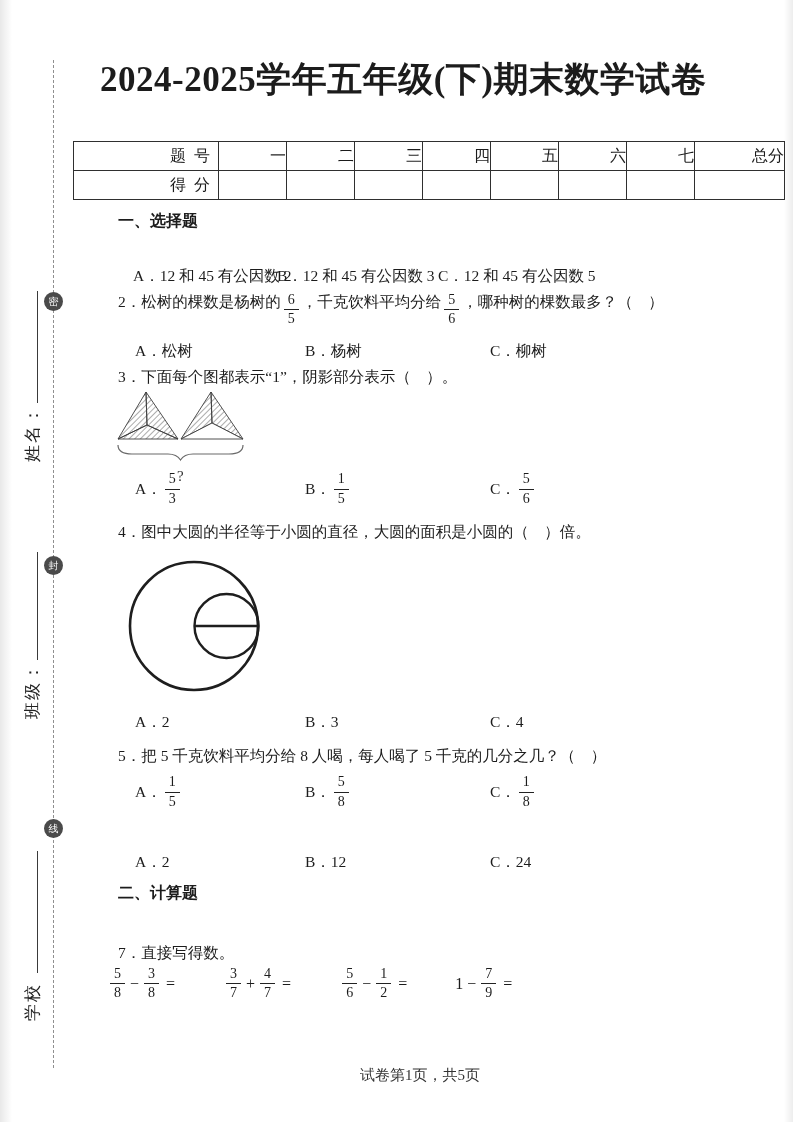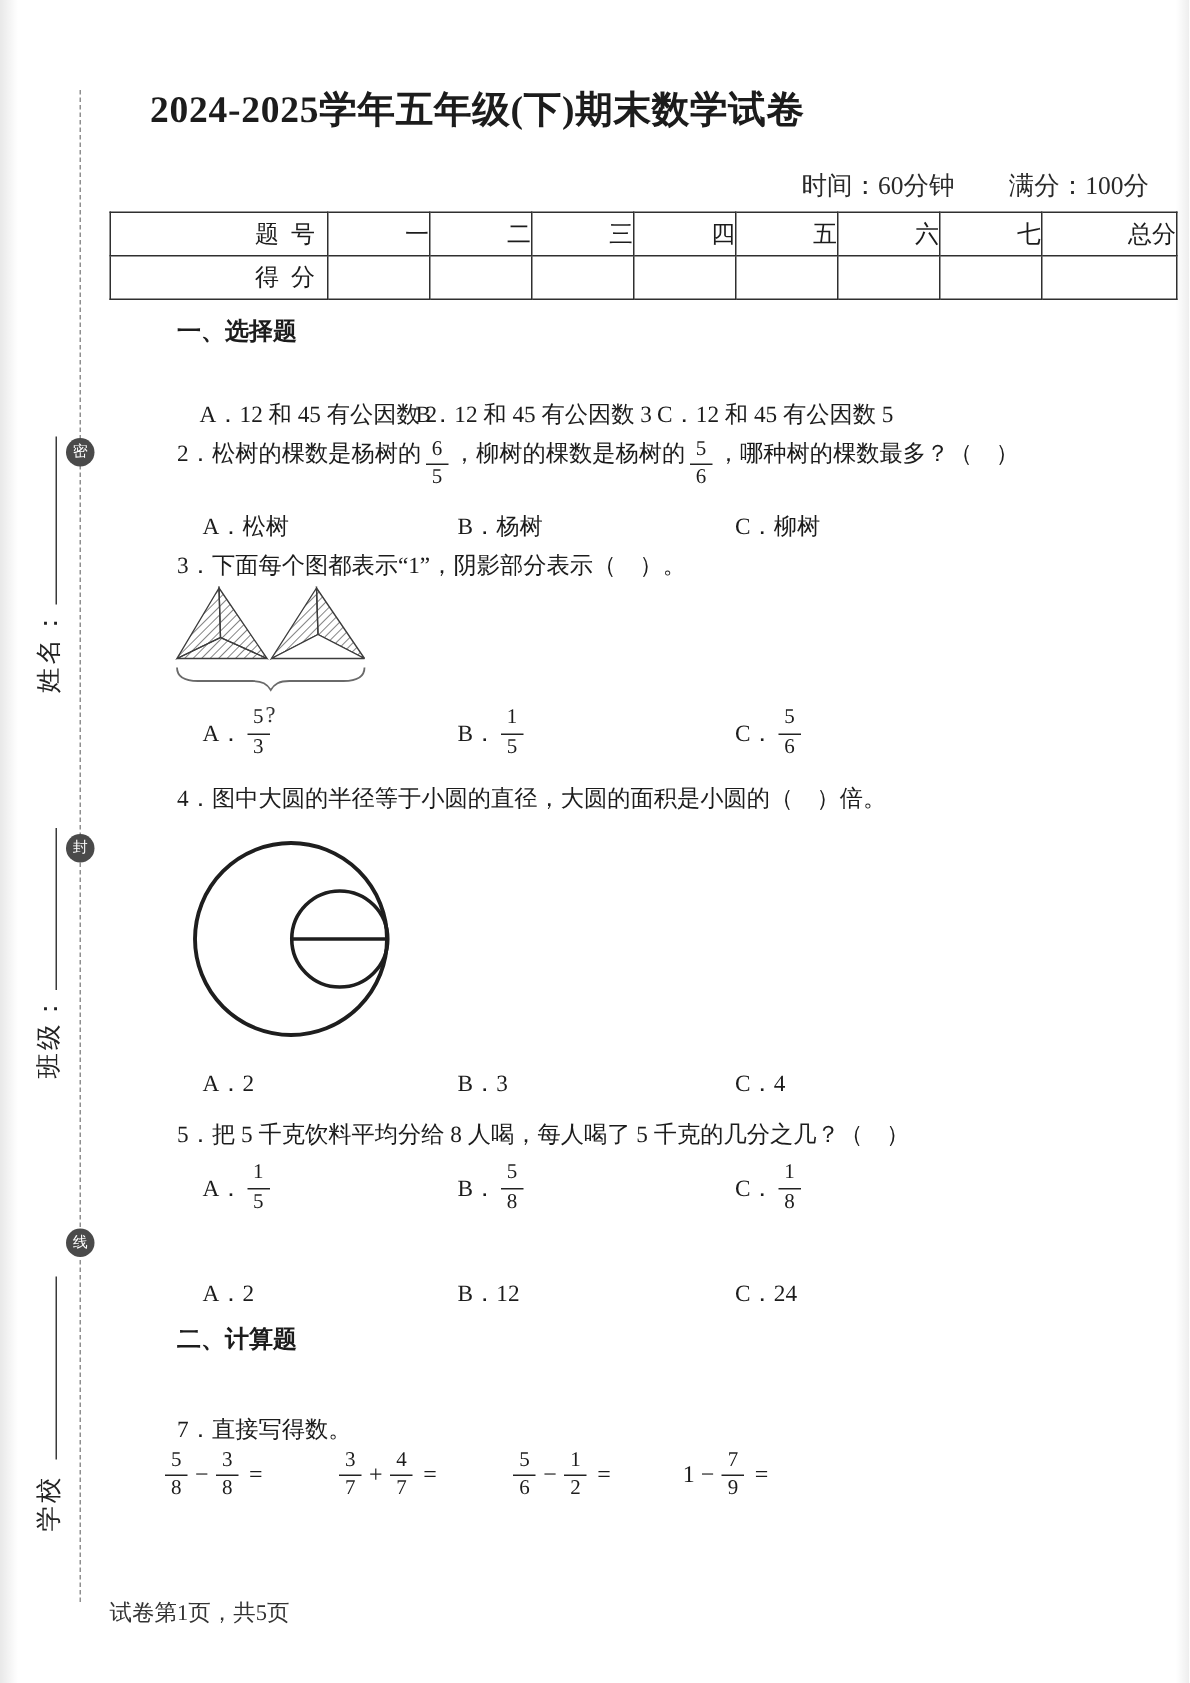--- a/index.html
+++ b/index.html
@@ -18,21 +18,21 @@
     background:#4a4a4a;color:#fff;font-size:10px;line-height:19px;text-align:center;
     font-family:"Liberation Sans","DejaVu Sans",sans-serif;
   }
   .side-item{
     position:absolute;left:21px;transform:rotate(-90deg);transform-origin:0 0;
     white-space:nowrap;font-size:17px;letter-spacing:2px;color:#222;
   }
   .blank-line{display:inline-block;height:15px;border-bottom:1.5px solid #3a3a3a;vertical-align:baseline;margin-left:2px;}
 
   
-  .title{position:absolute;top:56px;left:100px;font-size:25px;font-weight:bold;letter-spacing:0.5px;}
+  .title{position:absolute;top:56px;left:100px;font-size:35px;font-weight:bold;letter-spacing:0.5px;}
   .meta{position:absolute;top:112px;left:0;width:766px;text-align:right;font-size:17px;color:#2a2a2a;}
   .meta .gap{margin-left:32px;}
 
   
   .score-table{position:absolute;top:141px;left:73px;width:694px;border-collapse:collapse;table-layout:fixed;}
   .score-table td{border:1.7px solid #2f2f2f;height:28px;text-align:right;font-size:16px;padding:0;}
   .score-table td.rowlab{letter-spacing:8px;padding-left:8px;}
 
   
   .h1{position:absolute;left:118px;font-size:16px;font-weight:bold;}
@@ -46,21 +46,21 @@
   .frac .num{display:block;padding:0 4px 1px 4px;border-bottom:1.3px solid #222;}
   .frac .den{display:block;padding-top:1px;}
 
   .exprs{position:absolute;left:107px;top:966px;display:flex;align-items:center;gap:48px;font-size:16px;}
   .expr{display:inline-flex;align-items:center;}
   .expr .op{margin:0 2px;}
   .expr .eq{margin-left:4px;}
   .expr .whole{margin-right:2px;}
 
   .fig{position:absolute;}
-  .footer{position:absolute;top:1066px;left:73px;width:694px;font-size:15px;color:#333;}
+  .footer{position:absolute;top:1066px;left:73px;width:694px;text-align:center;font-size:15px;color:#333;}
 </style>
 </head>
 <body>
 
 <div class="paper">
   <div class="edge edge-left"></div>
   <div class="edge edge-right"></div>
 
   <div class="seal-line"></div>
   <div class="seal-badge" style="top:292px">密</div>
@@ -71,24 +71,20 @@
     <span>姓名：</span><span class="blank-line" style="width:112px"></span>
   </div>
   <div class="side-item" style="top:719px">
     <span>班级：</span><span class="blank-line" style="width:108px"></span>
   </div>
   <div class="side-item" style="top:1021px">
     <span>学校</span><span class="blank-line" style="width:122px;margin-left:10px"></span>
   </div>
 
   <div class="title">2024-2025学年五年级(下)期末数学试卷</div>
-  <div class="meta">
-    <span>时间：60分钟</span>
-    <span class="gap">满分：100分</span>
-  </div>
 
   <table class="score-table">
     <tbody>
         <tr>
       <td class="rowlab" style="width:136px">题号</td>
       <td style="width:67px">一</td>
       <td style="width:67px">二</td>
       <td style="width:67px">三</td>
       <td style="width:67px">四</td>
       <td style="width:67px">五</td>
@@ -117,21 +113,21 @@
     <span class="opt" style="left:277px">B．12 和 45 有公因数 3</span>
     <span class="opt" style="left:438px">C．12 和 45 有公因数 5</span>
   </div>
 
   <div class="stem flexstem" style="top:292px">
     <span>2．松树的棵数是杨树的</span>
     <span class="frac">
       <span class="num">6</span>
       <span class="den">5</span>
     </span>
-    <span>，柳树的棵数是杨树的</span>
+    <span>，千克饮料平均分给</span>
     <span class="frac">
       <span class="num">5</span>
       <span class="den">6</span>
     </span>
     <span>，哪种树的棵数最多？（　）</span>
   </div>
   <div class="opts" style="top:341px">
     <span class="opt" style="left:135px">A．松树</span>
     <span class="opt" style="left:305px">B．杨树</span>
     <span class="opt" style="left:490px">C．柳树</span>

